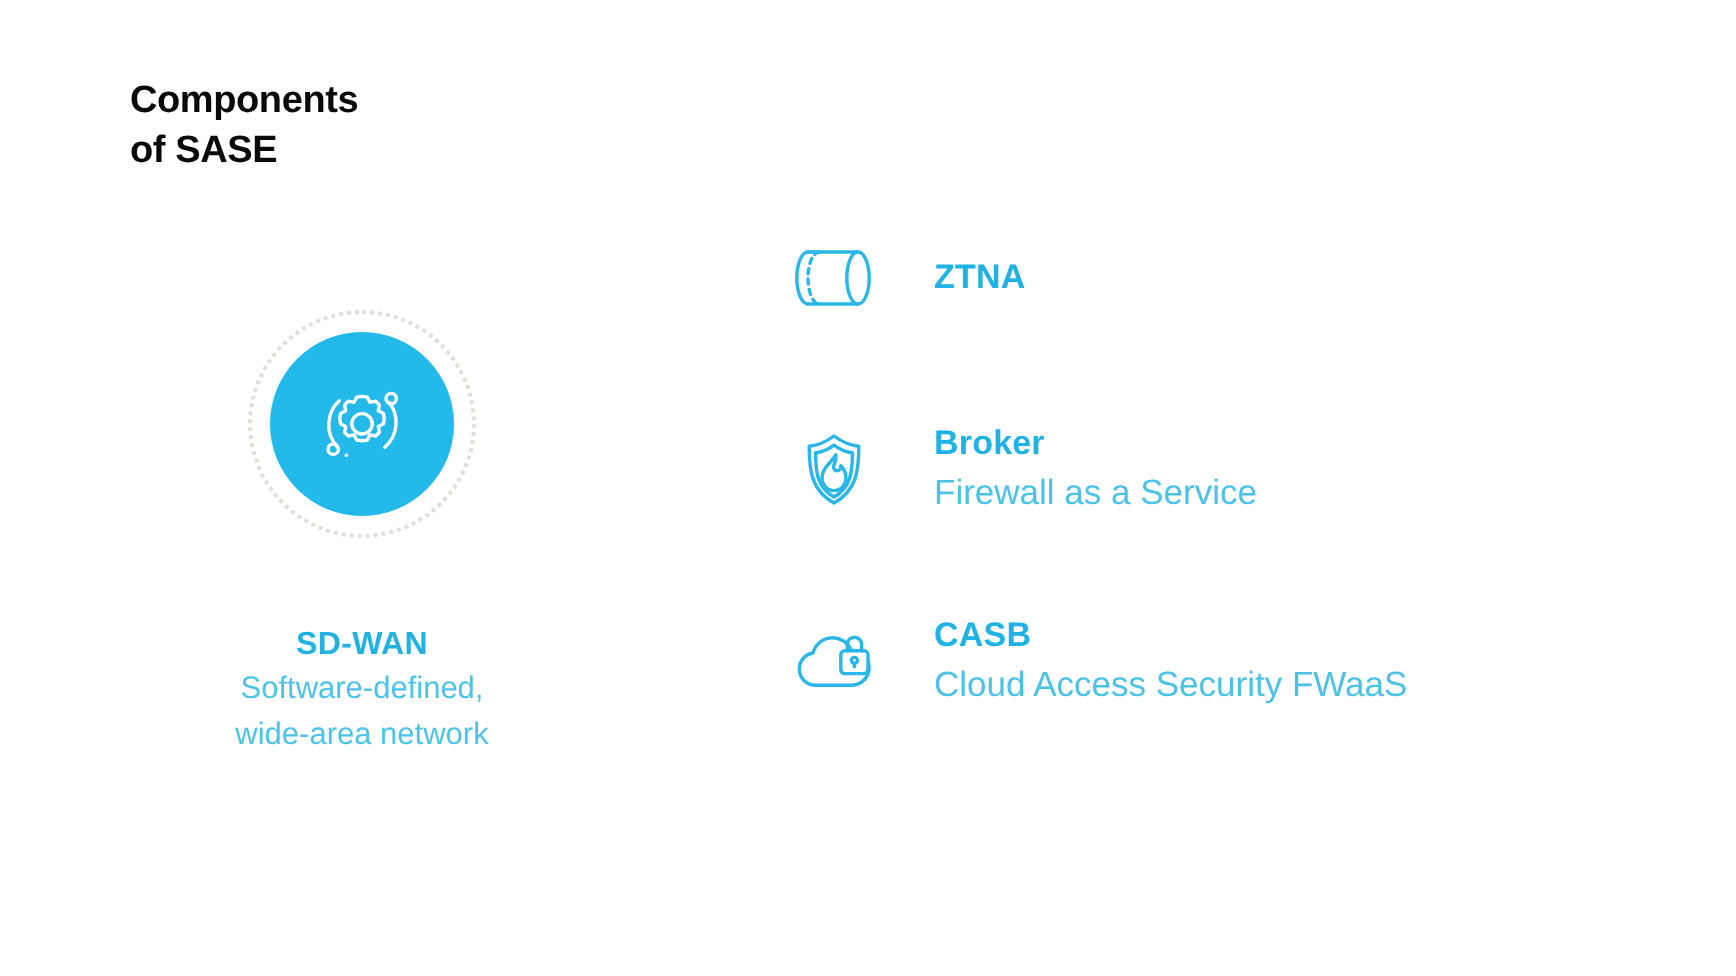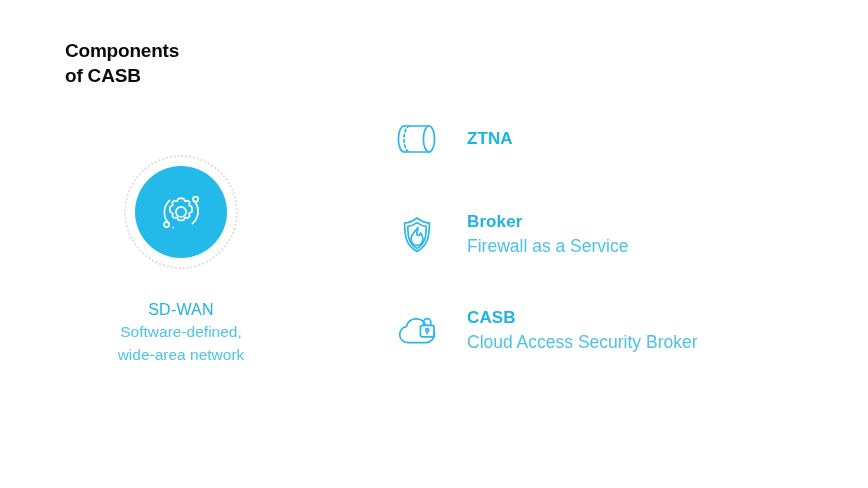--- a/index.html
+++ b/index.html
@@ -50,23 +50,23 @@
   #sdwan-disc {
     width: 92px;
     height: 92px;
     border-radius: 50%;
     background: #23b9e8;
     display: flex;
     align-items: center;
     justify-content: center;
   }
   #sdwan-title {
-    margin-top: 32px;
+    margin-top: 45px;
     font-size: 16px;
-    font-weight: normal;
+    font-weight: bold;
     color: #22b2e2;
     letter-spacing: 0.2px;
   }
   #sdwan-desc {
     margin-top: 1px;
     font-size: 15.5px;
     line-height: 23px;
     color: #4cc4e8;
     white-space: pre-line;
   }
@@ -108,21 +108,21 @@
     font-size: 17.5px;
     color: #4cc2e6;
     line-height: 24px;
     margin-top: 2px;
   }
 </style>
 </head>
 <body>
 
 <div id="page-title">Components
-of CASB</div>
+of SASE</div>
 
 <div id="sdwan-block">
 
   <div id="sdwan-badge">
     <div id="sdwan-disc">
 
       <svg width="54" height="54" viewBox="0 0 54 54">
         <g fill="none" stroke="#ffffff" stroke-width="1.7" stroke-linecap="round" stroke-linejoin="round">
 
           <path d="M40.6 16.2 A16.4 16.4 0 0 1 38.4 38.6"></path>
@@ -211,17 +211,17 @@
 
           <path d="M30.6 17.4 v-3.2 a3.6 3.6 0 0 1 7.2 0 v3.2"></path>
 
           <circle cx="34.2" cy="22.2" r="1.5"></circle>
           <line x1="34.2" y1="23.6" x2="34.2" y2="25.4"></line>
         </g>
       </svg>
     </div>
     <div class="component-text">
       <div class="component-title">CASB</div>
-      <div class="component-desc">Cloud Access Security Broker</div>
+      <div class="component-desc">Cloud Access Security FWaaS</div>
     </div>
   </div>
 
 </div>
 
 </body></html>

